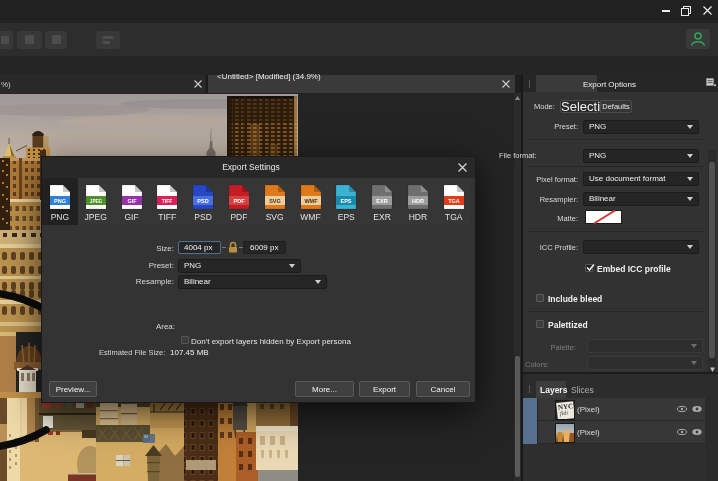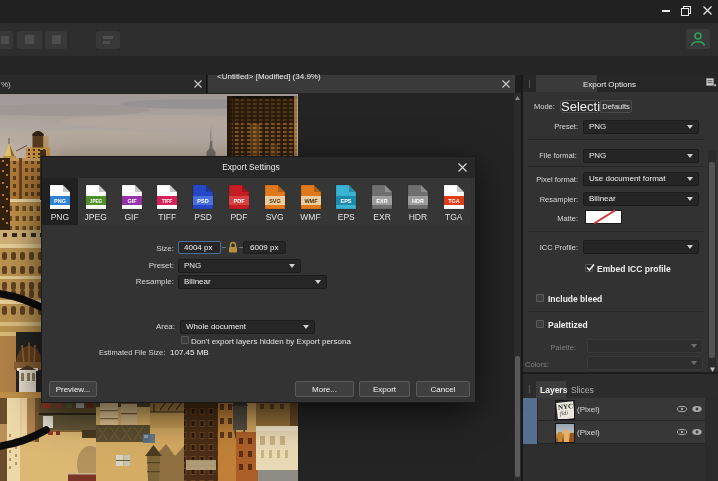--- a/index.html
+++ b/index.html
@@ -353,21 +353,21 @@
   </svg>
 
   <div class="lbl" style="left:534px;top:102px;font-size:7.5px;">Mode:</div>
   <div class="abs" style="left:560px;top:99.5px;width:39px;height:13px;background:#2a2a2a;border:1px solid #4c4c4c;border-radius:2px 0 0 2px;color:#f0f0f0;font-size:13px;text-align:center;line-height:12px;">Selection</div>
   <div class="abs" style="left:600px;top:99.5px;width:32px;height:13px;background:#353535;border:1px solid #4c4c4c;border-radius:0 2px 2px 0;color:#e8e8e8;font-size:7.5px;text-align:center;line-height:12px;">Defaults</div>
 
   <div class="lbl" style="left:498px;top:122px;width:80px;text-align:right;">Preset:</div>
   <div class="dd" style="left:583px;top:119.5px;width:116px;height:14px;">PNG<span class="ar"></span></div>
   <div class="divl" style="left:528px;top:139px;width:176px;"></div>
 
-  <div class="lbl" style="left:518px;top:151px;width:80px;text-align:center;">File format:</div>
+  <div class="lbl" style="left:499px;top:151px;width:80px;text-align:left;">File format:</div>
   <div class="dd" style="left:583px;top:148.5px;width:116px;height:14px;">PNG<span class="ar"></span></div>
   <div class="divl" style="left:528px;top:166px;width:176px;"></div>
 
   <div class="lbl" style="left:498px;top:174.5px;width:80px;text-align:right;">Pixel format:</div>
   <div class="dd" style="left:583px;top:171.5px;width:116px;height:14px;">Use document format<span class="ar"></span></div>
 
   <div class="lbl" style="left:498px;top:194.5px;width:80px;text-align:right;">Resampler:</div>
   <div class="dd" style="left:583px;top:191.5px;width:116px;height:14px;">Bilinear<span class="ar"></span></div>
 
   <div class="lbl" style="left:498px;top:214px;width:80px;text-align:right;">Matte:</div>
@@ -562,21 +562,20 @@
     </svg>
     <div class="abs" style="left:201px;top:84px;width:43px;height:13px;background:#262626;border:1px solid #1e1e1e;border-radius:2px;color:#f0f0f0;font-size:8px;line-height:11px;padding-left:6px;">6009 px</div>
 
     <div class="lbl" style="left:67px;top:104px;width:65px;text-align:right;font-size:8px;">Preset:</div>
     <div class="dd" style="left:136px;top:101.5px;width:123px;height:14px;background:#262626;">PNG<span class="ar"></span></div>
 
     <div class="lbl" style="left:67px;top:120px;width:65px;text-align:right;font-size:8px;">Resample:</div>
     <div class="dd" style="left:136px;top:117.5px;width:149px;height:14px;background:#262626;">Bilinear<span class="ar"></span></div>
 
     <div class="lbl" style="left:68px;top:165px;width:65px;text-align:right;font-size:8px;">Area:</div>
-    <div class="dd" style="left:138px;top:162.5px;width:135px;height:14px;background:#262626;">Whole document<span class="ar"></span></div>
 
     <div class="cb" style="left:139px;top:179px;width:8px;height:8px;background:#3c3c3c;border-color:#555;"></div>
     <div class="lbl" style="left:149px;top:179.5px;font-size:8px;color:#e6e6e6;">Don't export layers hidden by Export persona</div>
 
     <div class="lbl" style="left:57px;top:191px;width:65px;text-align:right;color:#d5d5d5;">Estimated File Size:</div>
     <div class="lbl" style="left:128px;top:190.5px;font-size:8px;color:#f0f0f0;">107.45 MB</div>
 
     <div class="btn" style="left:7px;top:224px;width:48px;height:16px;line-height:15px;">Preview...</div>
     <div class="btn" style="left:253px;top:224px;width:59px;height:16px;line-height:15px;">More...</div>
     <div class="btn" style="left:317px;top:224px;width:51px;height:16px;line-height:15px;">Export</div>

